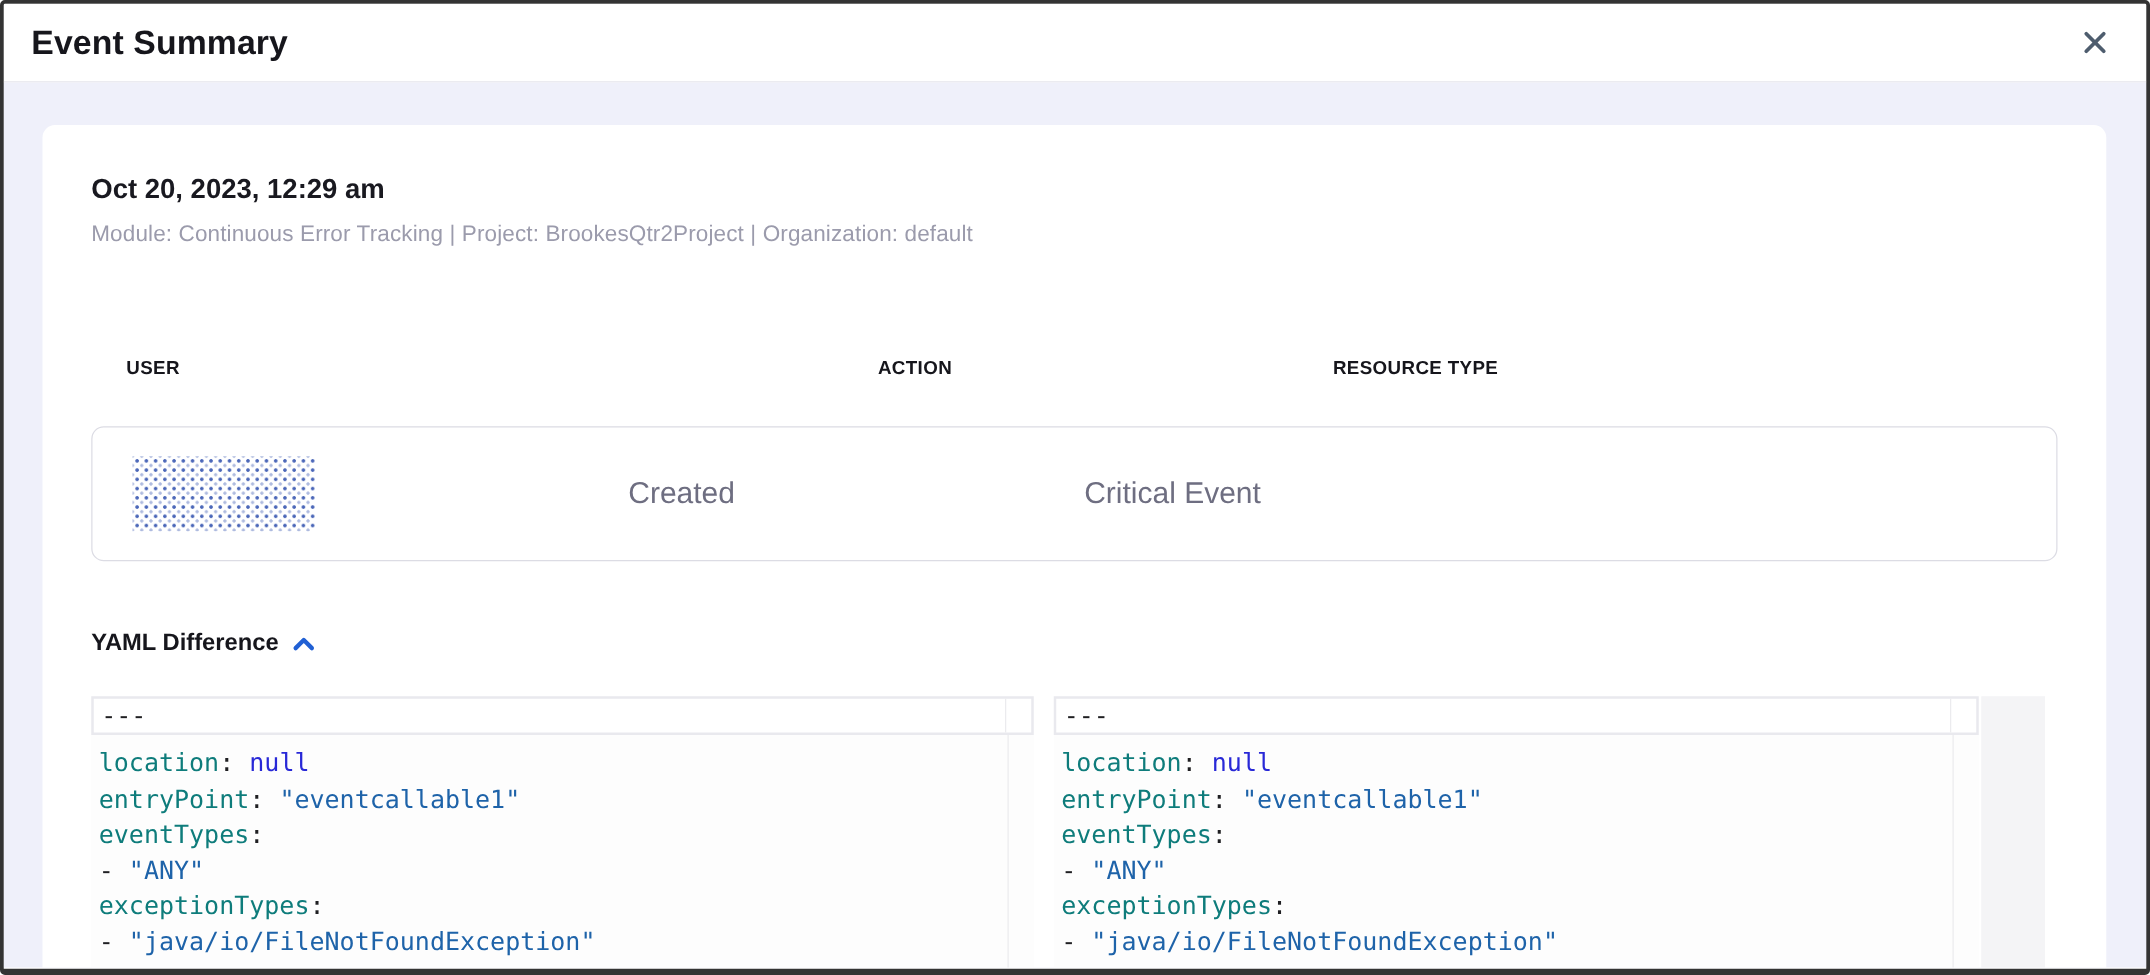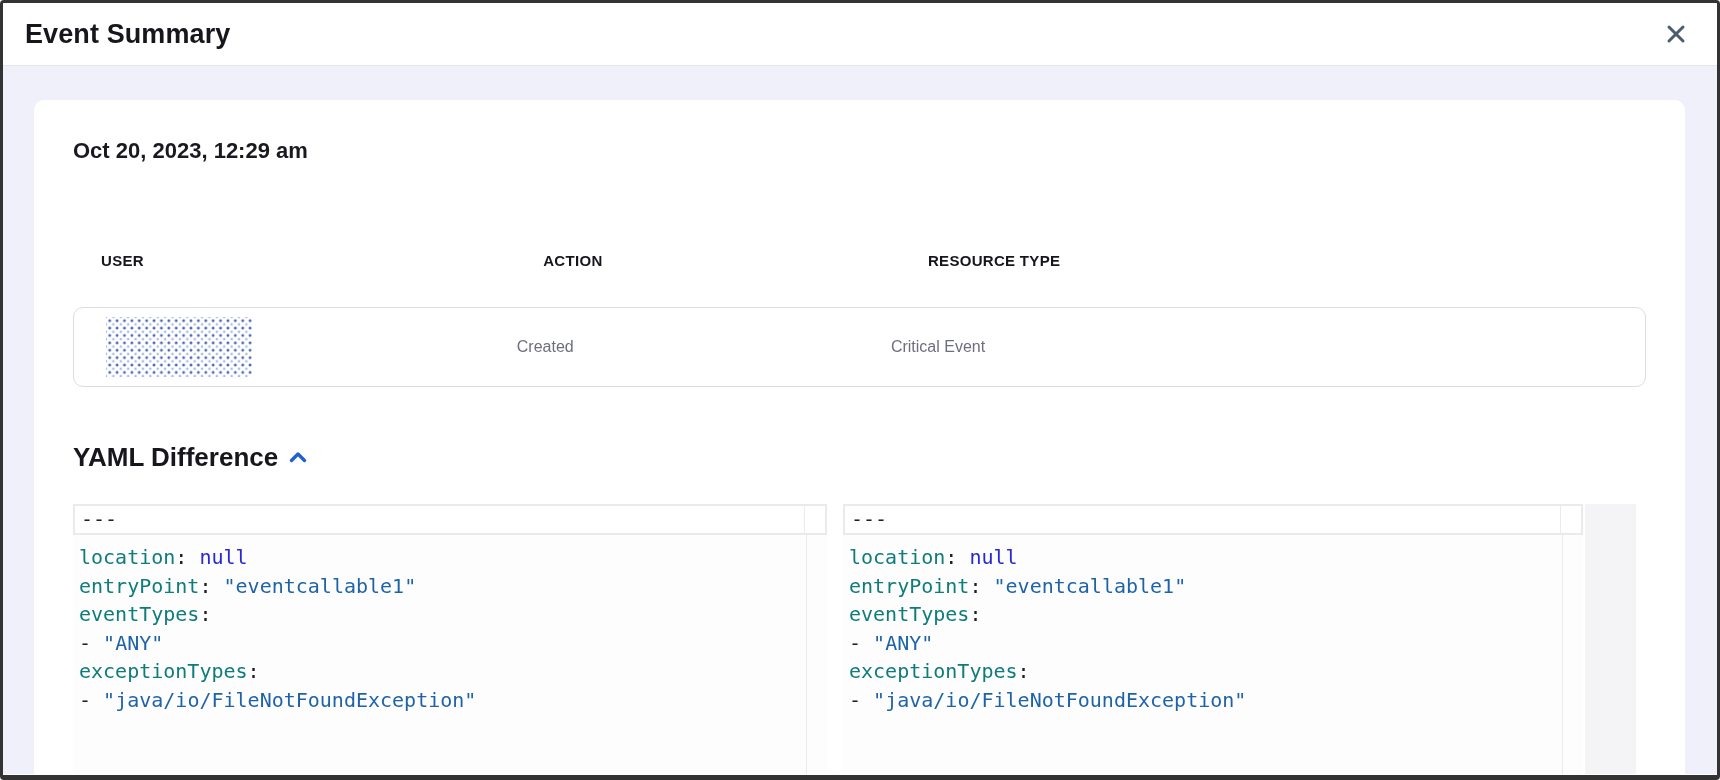--- a/index.html
+++ b/index.html
@@ -58,50 +58,50 @@
   }
 
   
   .audit-table { margin-top: 88px; }
   .table-head {
     display: grid; grid-template-columns: 18% 24% 26% 32%;
     font-size: 15px; font-weight: 700; color: var(--heading-text, #16161c);
     letter-spacing: 0.3px;
     gap: 28px;
   }
-  .table-head .cell { text-align: center; }
+  .table-head .cell { text-align: right; }
   .table-head .cell.first { text-align: left; padding-left: 28px; }
   .table-row {
     margin-top: 38px;
-    height: 80px;
+    height: 108px;
     border: 1px solid var(--row-border, #dcdce4);
     border-radius: 10px;
     display: grid; grid-template-columns: 18% 24% 26% 32%;
     align-items: center;
-    font-size: 16px; color: var(--muted-text, #6e6e81);
+    font-size: 24px; color: var(--muted-text, #6e6e81);
     background: #fff;
   }
   .table-row .cell { text-align: center; }
   .table-row .cell.first { text-align: left; }
   .redacted {
     width: 146px; height: 60px; margin-left: 32px;
     background-image:
       radial-gradient(circle, var(--redaction-dot, #4a66b8) 1.1px, transparent 1.7px),
       radial-gradient(circle, rgba(74,102,184,0.45) 1px, transparent 1.6px);
     background-size: 7.4px 7.4px, 7.4px 7.4px;
     background-position: 0 0, 3.7px 3.7px;
   }
 
   
   .yaml-toggle {
     margin-top: 55px;
     display: flex; align-items: center; gap: 11px;
     cursor: pointer; width: max-content;
   }
-  .yaml-label { font-size: 26px; font-weight: 600; color: var(--heading-text, #16161c); }
+  .yaml-label { font-size: 19px; font-weight: 600; color: var(--heading-text, #16161c); }
   .chevron { display: flex; color: var(--accent-blue, #2160d4); }
 
   .diff-container {
     margin-top: 31px;
     display: flex; align-items: stretch;
     height: 330px;
   }
   .mono { font-family: "DejaVu Sans Mono", "Liberation Mono", monospace; }
   .diff-pane {
     background: var(--pane-bg, #fdfdfd);
@@ -144,20 +144,21 @@
         <line x1="3" y1="3" x2="17" y2="17" stroke="currentColor" stroke-width="3" stroke-linecap="round"></line>
         <line x1="17" y1="3" x2="3" y2="17" stroke="currentColor" stroke-width="3" stroke-linecap="round"></line>
       </svg>
     </button>
   </div>
 
   <div class="modal-body">
     <div class="card">
 
       <div class="event-date">Oct 20, 2023, 12:29 am</div>
+      <div class="event-meta">Module: Continuous Error Tracking | Project: BrookesQtr2Project | Organization: default</div>
 
       <div class="audit-table">
         <div class="table-head">
           <div class="cell first">USER</div>
           <div class="cell">ACTION</div>
           <div class="cell">RESOURCE TYPE</div>
         </div>
         <div class="table-row">
           <div class="cell first">
             <div class="redacted"></div>

